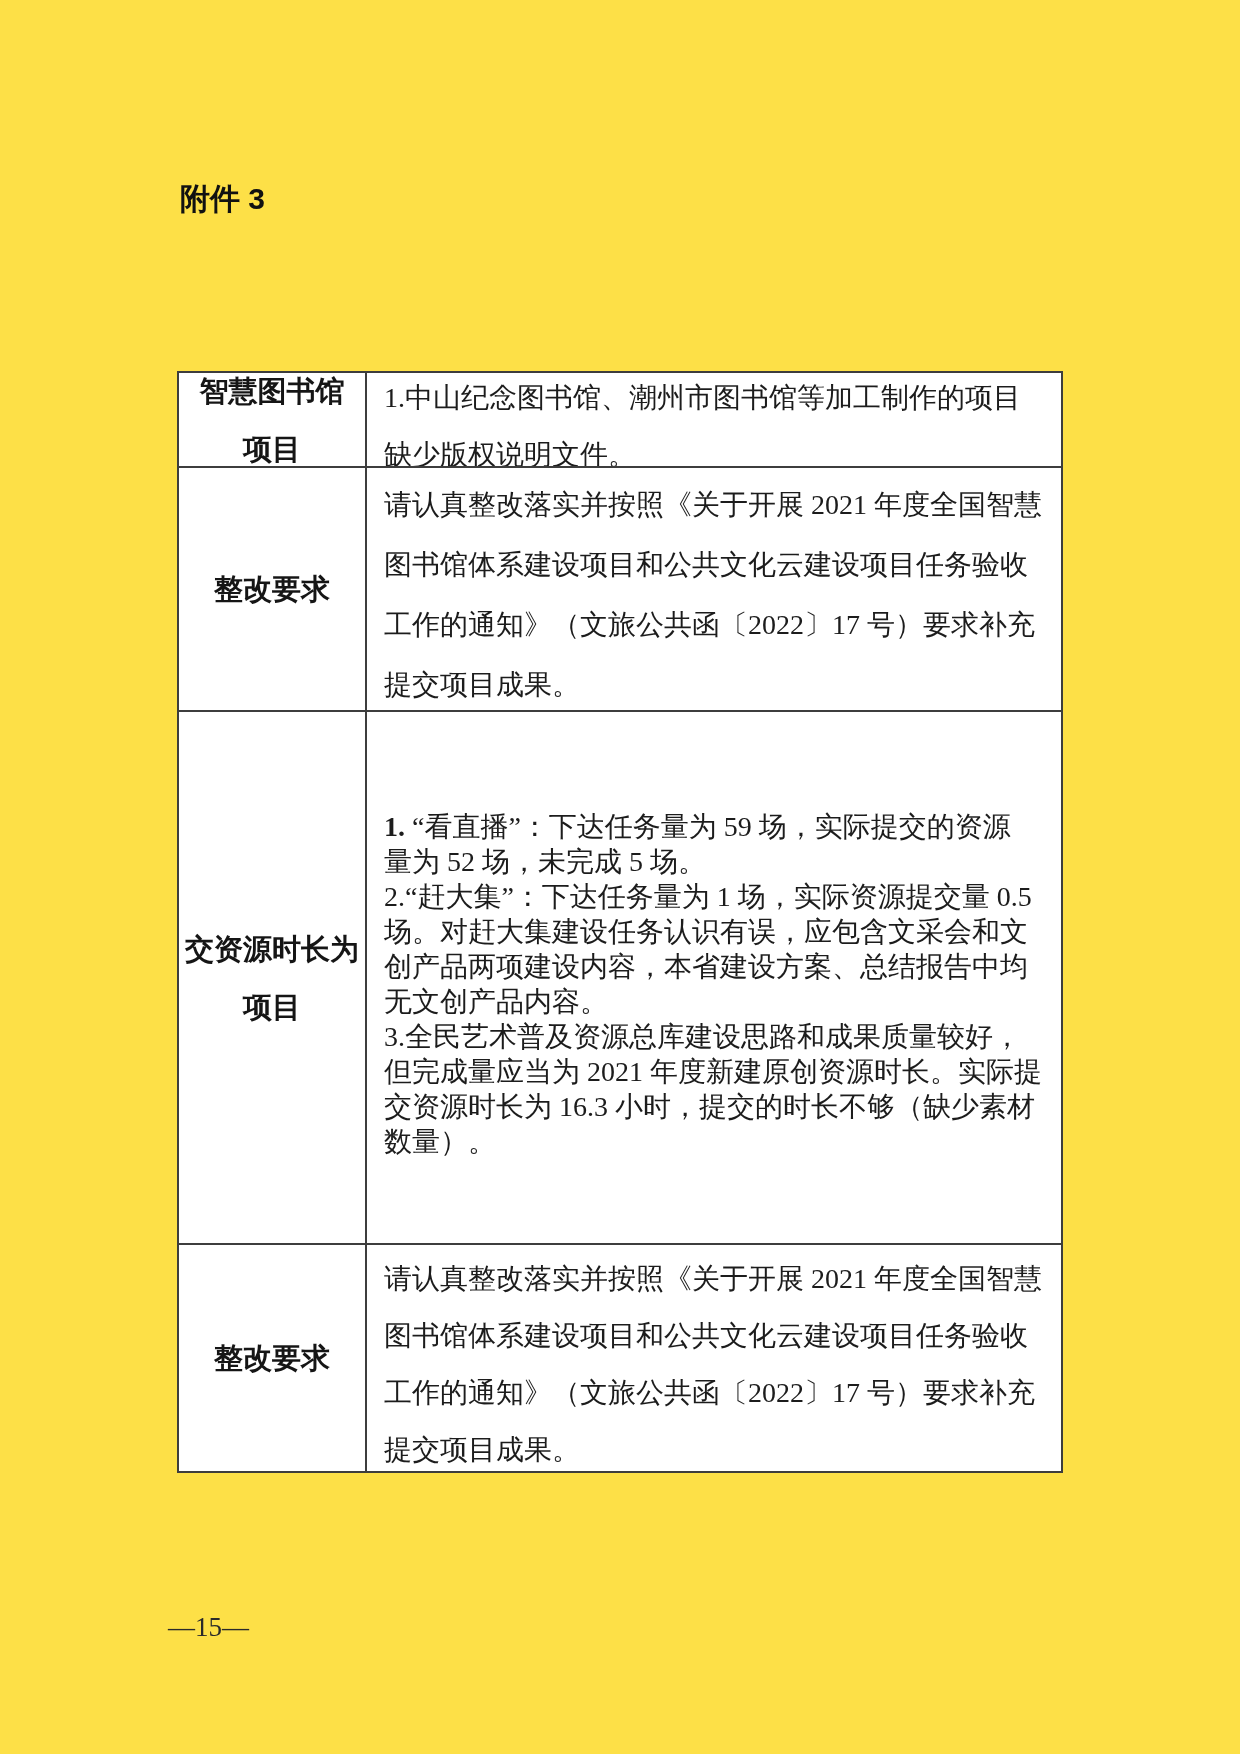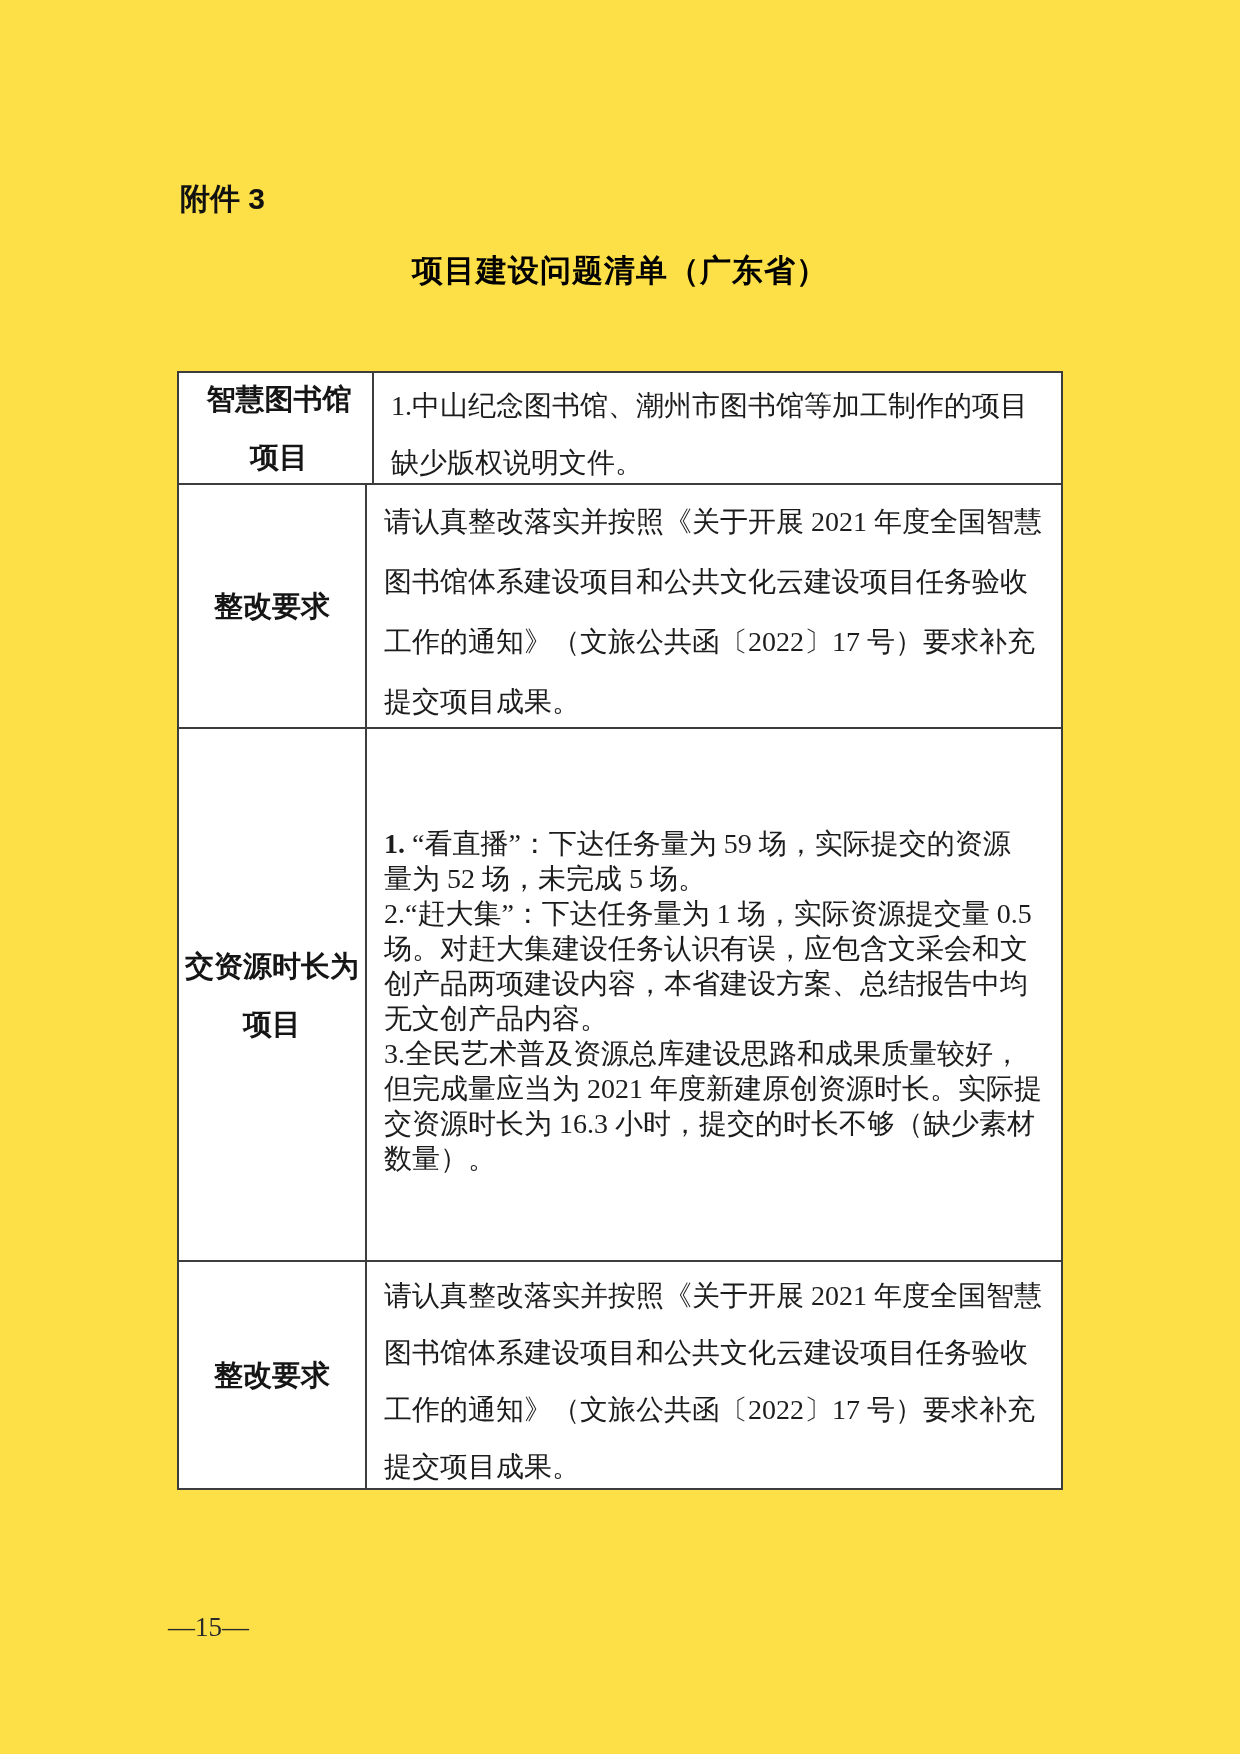--- a/index.html
+++ b/index.html
@@ -41,21 +41,21 @@
     position: absolute;
     left: 177px;
     top: 371px;
     width: 886px;
     border: 2px solid #3d3d3d;
     box-sizing: border-box;
     background: #fff;
   }
   .t-row { display: flex; }
   .t-row + .t-row { border-top: 2px solid #3d3d3d; }
-  .t-row.r1 { height: 110px; margin-left: 7px; }
+  .t-row.r1 { height: 93px; }
   .t-row.r2 { height: 242px; }
   .t-row.r3 { height: 531px; }
   .t-row.r4 { height: 226px; }
   .label-cell {
     width: 188px;
     flex: 0 0 188px;
     border-right: 2px solid #3d3d3d;
     box-sizing: border-box;
     display: flex;
     align-items: center;
@@ -97,21 +97,20 @@
     color: #2a2a2a;
   }
 </style>
 </head>
 <body>
 
 <div class="page">
 
   <div class="attachment-label">附件 3</div>
 
-  <div class="doc-title">项目建设问题清单（广东省）</div>
 
   <div class="problem-table">
 
     <div class="t-row r1">
       <div class="label-cell">智慧图书馆
 项目</div>
       <div class="content-cell">
         <div class="cell-text">1.中山纪念图书馆、潮州市图书馆等加工制作的项目
 缺少版权说明文件。</div>
       </div>

